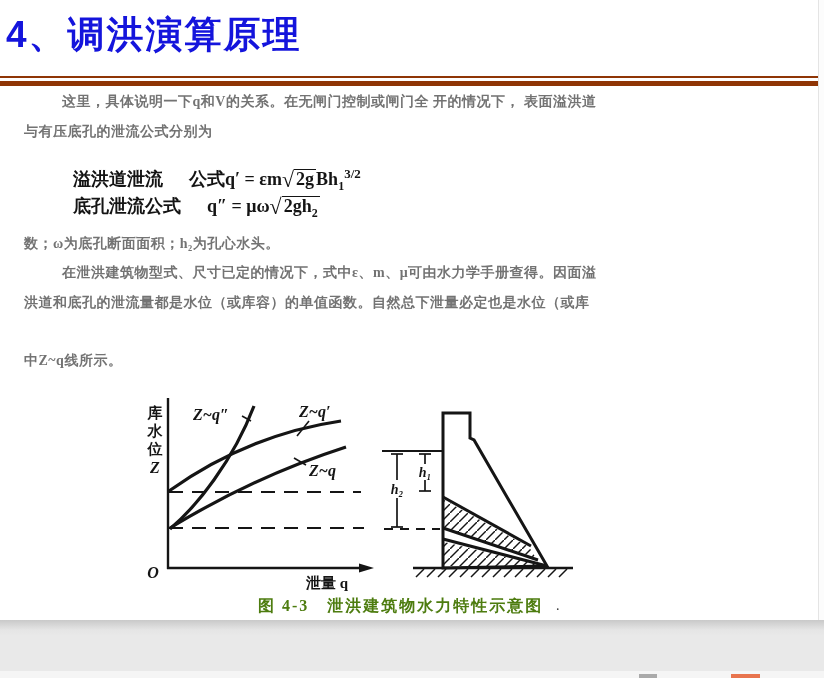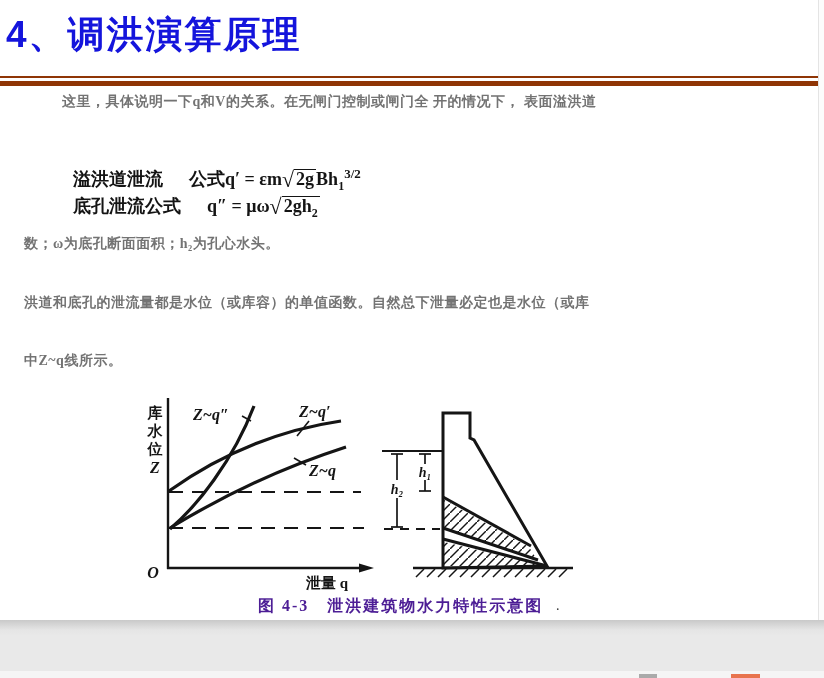--- a/index.html
+++ b/index.html
@@ -21,21 +21,21 @@
   }
   .fl{position:absolute;font-size:18px;color:#141414;white-space:pre;font-weight:600;}
   .fl .gap{display:inline-block;width:26px;}
   .fx{font-weight:600;}
   .rad{font-style:normal;font-size:22px;font-weight:400;vertical-align:-2px;}
   .radicand{display:inline-block;border-top:1.7px solid #141414;padding:0 2px;line-height:1.05;}
   .fl sub{font-size:12px;}
   .fl sup{font-size:13px;}
   .figure-caption{
     position:absolute;left:258px;top:596px;font-size:16px;font-weight:700;
-    color:#4c1d95;letter-spacing:2px;white-space:pre;
+    color:#4d7c0f;letter-spacing:2px;white-space:pre;
   }
   .caption-mark{position:absolute;left:556px;top:598px;font-size:14px;color:#333;}
   .fig-svg{position:absolute;left:0;top:385px;width:824px;height:235px;}
   .fig-svg line,.fig-svg path,.fig-svg polyline{stroke:#151515;fill:none;}
   .fig-svg text{fill:#151515;font-family:"Liberation Serif","DejaVu Serif",serif;}
   .right-sliver{position:absolute;left:818px;top:0;width:6px;height:620px;background:#fcfcfc;border-left:1px solid #e4e4e4;}
   .notes-pane{
     position:absolute;left:0;top:620px;width:824px;height:58px;
     background:linear-gradient(#c9c9c9 0,#e5e5e5 10px,#e9e9e9 16px,#e9e9e9 100%);
   }
@@ -46,30 +46,32 @@
 </head>
 <body>
 
 <div class="slide">
 
   <div class="page-title">4、调洪演算原理</div>
   <div class="divider-thin"></div>
   <div class="divider-thick"></div>
 
   <div class="tl" style="left:62px;top:91px">这里，具体说明一下q和V的关系。在无闸门控制或闸门全 开的情况下， 表面溢洪道</div>
+  <div class="tl" style="left:24px;top:121px">与有压底孔的泄流公式分别为</div>
 
   <div class="fl" style="left:55px;top:145px">
     <span>溢洪道泄流</span><span class="gap"></span><span>公式</span><span class="fx">q′ = εm</span><span class="rad">√</span><span class="radicand fx">2g</span><span class="fx">Bh</span><sub class="fx">1</sub><sup class="fx">3/2</sup>
   </div>
 
   <div class="fl" style="left:55px;top:173px">
     <span>底孔泄流公式</span><span class="gap"></span><span class="fx">q″ = μω</span><span class="rad">√</span><span class="radicand"><span class="fx">2gh</span><sub class="fx">2</sub></span>
   </div>
 
   <div class="tl" style="left:24px;top:233px">数；ω为底孔断面面积；h₂为孔心水头。</div>
+  <div class="tl" style="left:62px;top:262px">在泄洪建筑物型式、尺寸已定的情况下，式中ε、m、μ可由水力学手册查得。因面溢</div>
   <div class="tl" style="left:24px;top:292px">洪道和底孔的泄流量都是水位（或库容）的单值函数。自然总下泄量必定也是水位（或库</div>
   <div class="tl" style="left:24px;top:350px">中Z~q线所示。</div>
 
   <svg class="fig-svg" viewBox="0 385 824 235">
     <defs>
       <pattern id="hatch" width="9" height="9" patternUnits="userSpaceOnUse">
         <line x1="0" y1="9" x2="9" y2="0" stroke="#222" stroke-width="1.4"></line>
       </pattern>
     </defs>
 

